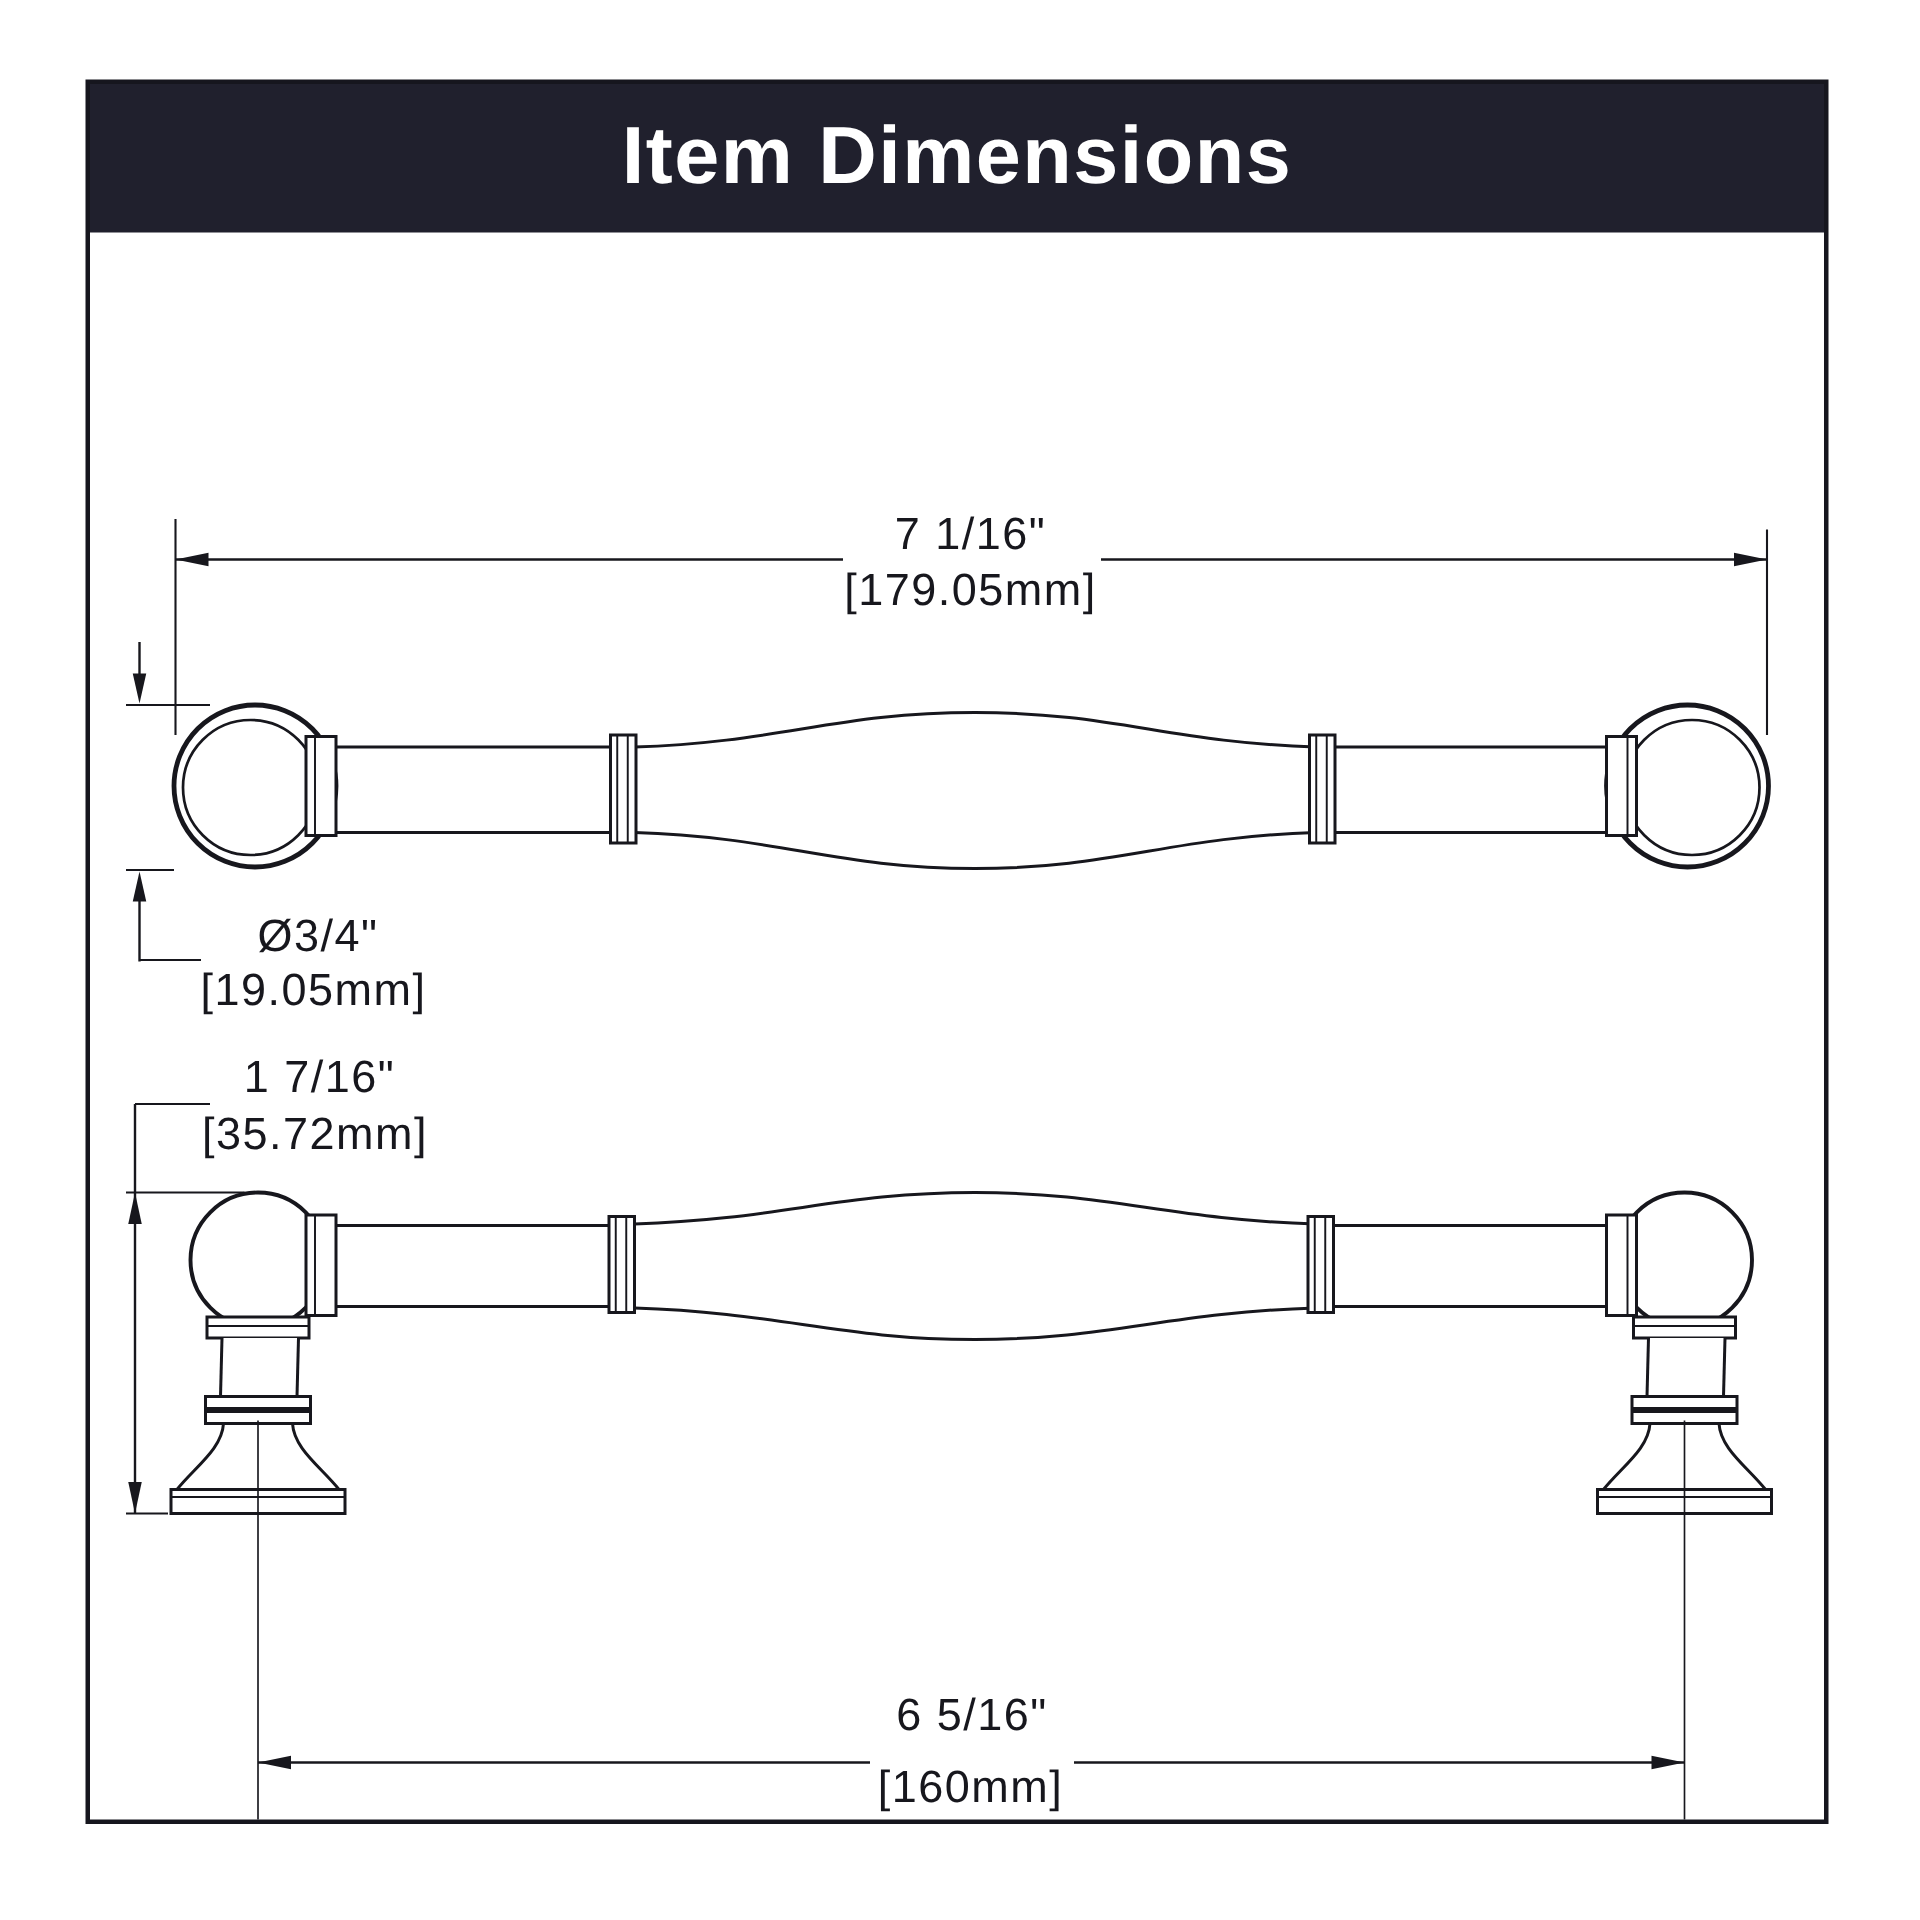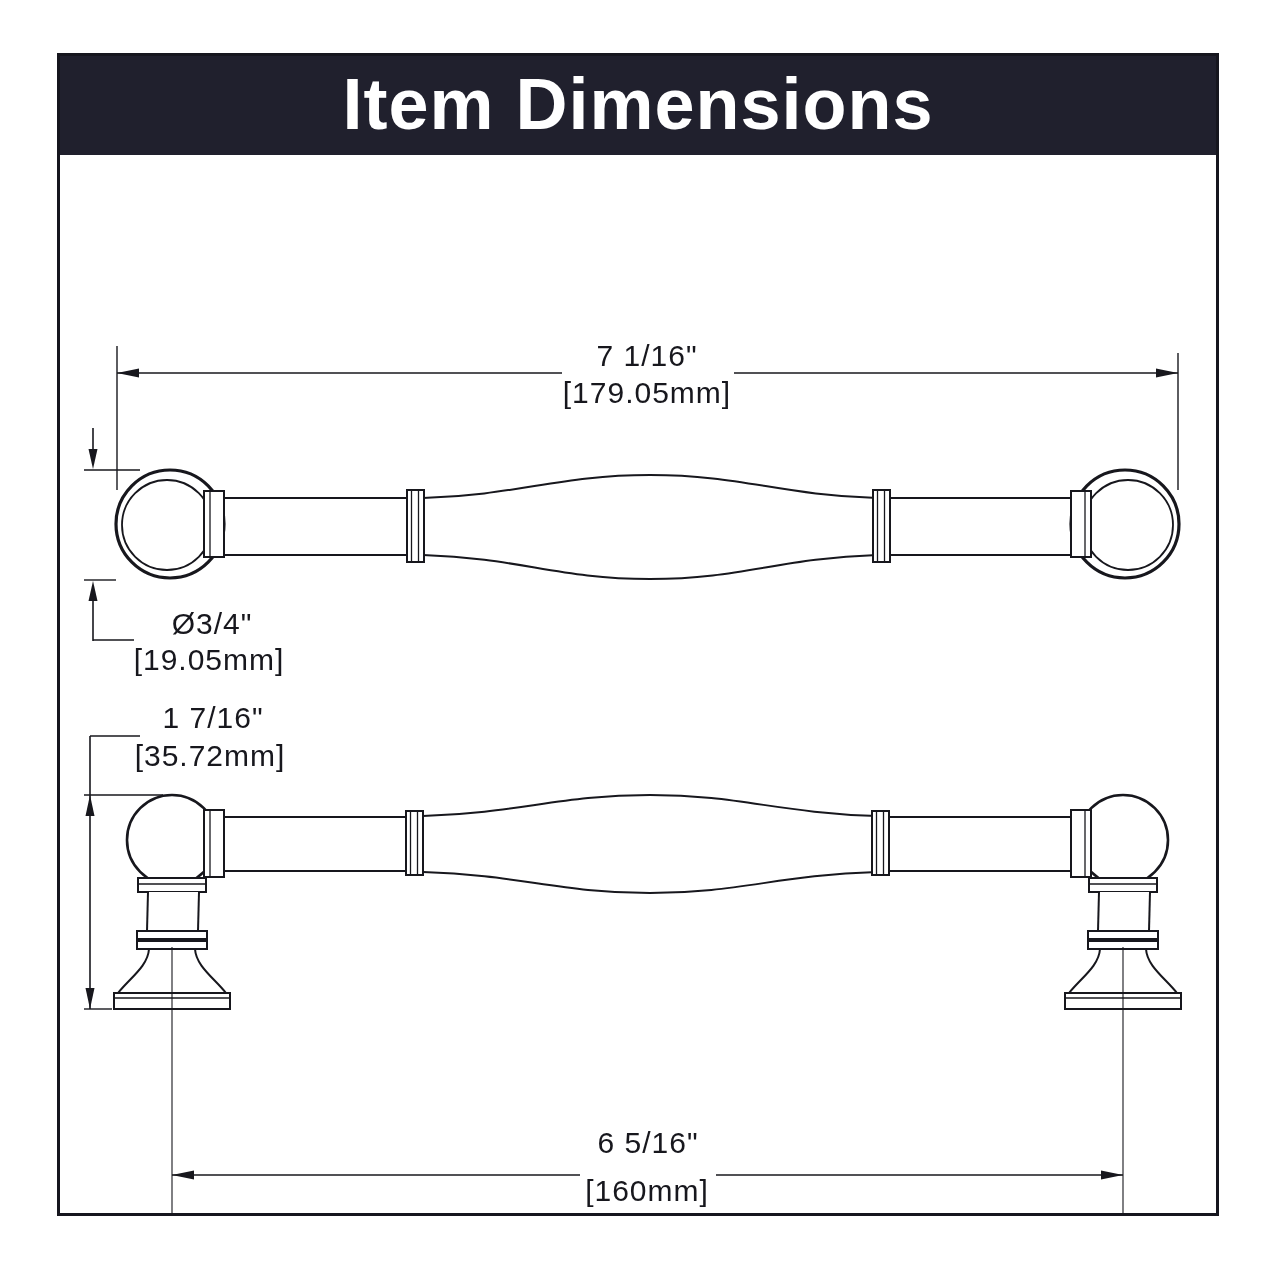--- a/index.html
+++ b/index.html
@@ -1,19 +1,19 @@
 <!DOCTYPE html>
 <html><head>
 <meta charset="utf-8">
 <style>
   html,body{margin:0;padding:0;background:#ffffff;width:1280px;height:1280px;overflow:hidden;}
   .page{position:relative;width:1280px;height:1280px;background:#ffffff;font-family:"Liberation Sans",sans-serif;}
   .sheet{position:absolute;left:57px;top:53px;width:1156px;height:1157px;border:3px solid #16161e;background:#ffffff;box-sizing:content-box;}
   .header{position:absolute;left:0;top:0;width:100%;height:99px;background:#20202d;display:flex;align-items:center;justify-content:center;}
-  .header-title{color:#ffffff;font-size:72px;font-weight:700;letter-spacing:1px;line-height:1;transform:translateY(-2px);}
+  .header-title{color:#ffffff;font-size:54px;font-weight:700;letter-spacing:1px;line-height:1;transform:translateY(-2px);}
   svg.drawing{position:absolute;left:0;top:0;width:1280px;height:1280px;}
   .ln{stroke:#17171d;fill:none;}
   .outline{stroke:#17171d;stroke-width:2;fill:none;}
   .filled{stroke:#17171d;stroke-width:2;fill:#ffffff;}
   .thick{stroke-width:3.2;}
   .thin{stroke-width:1.3;}
   .dimline{stroke:#17171d;stroke-width:1.6;fill:none;}
   .extline{stroke:#17171d;stroke-width:1.4;fill:none;}
   .arrow{fill:#17171d;stroke:none;}
   .dim-text{font-family:"Liberation Sans",sans-serif;font-size:30px;fill:#17171d;text-anchor:middle;letter-spacing:1px;}

